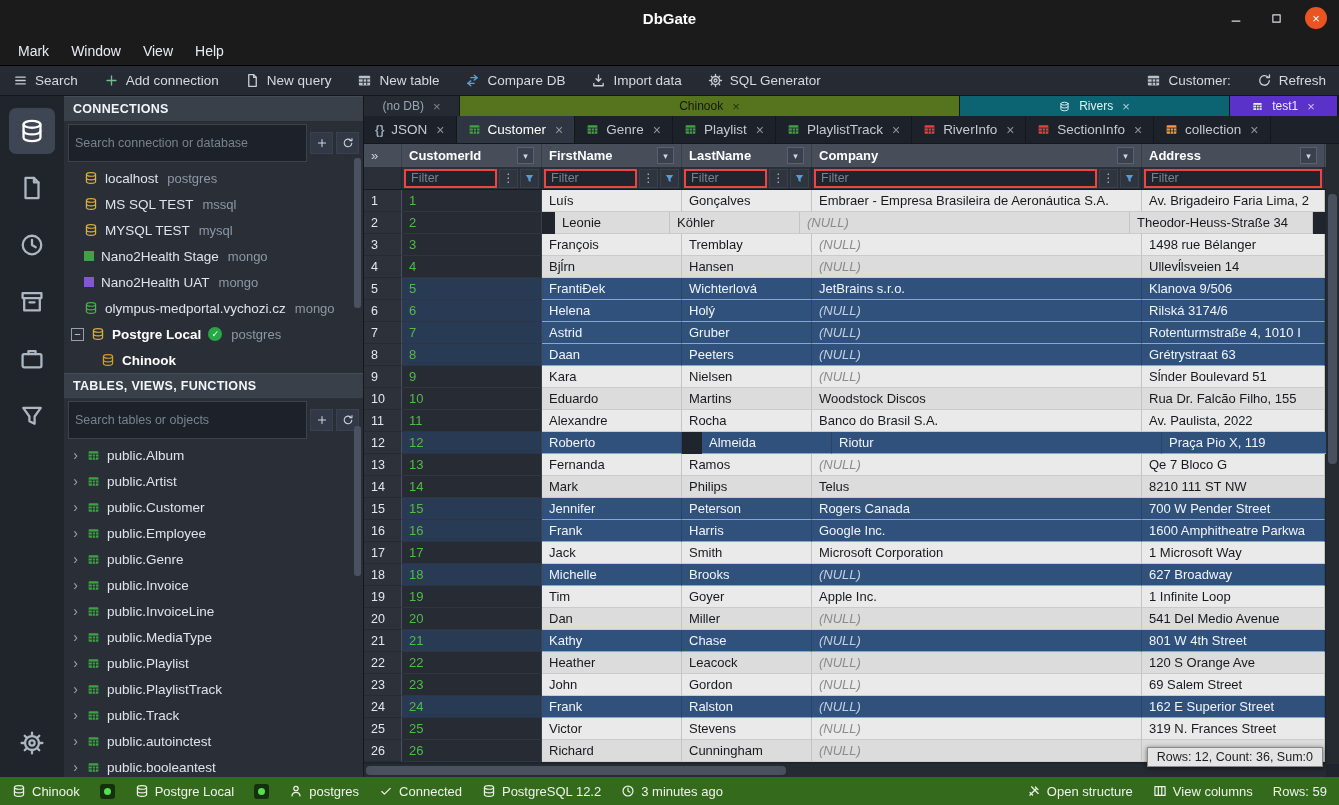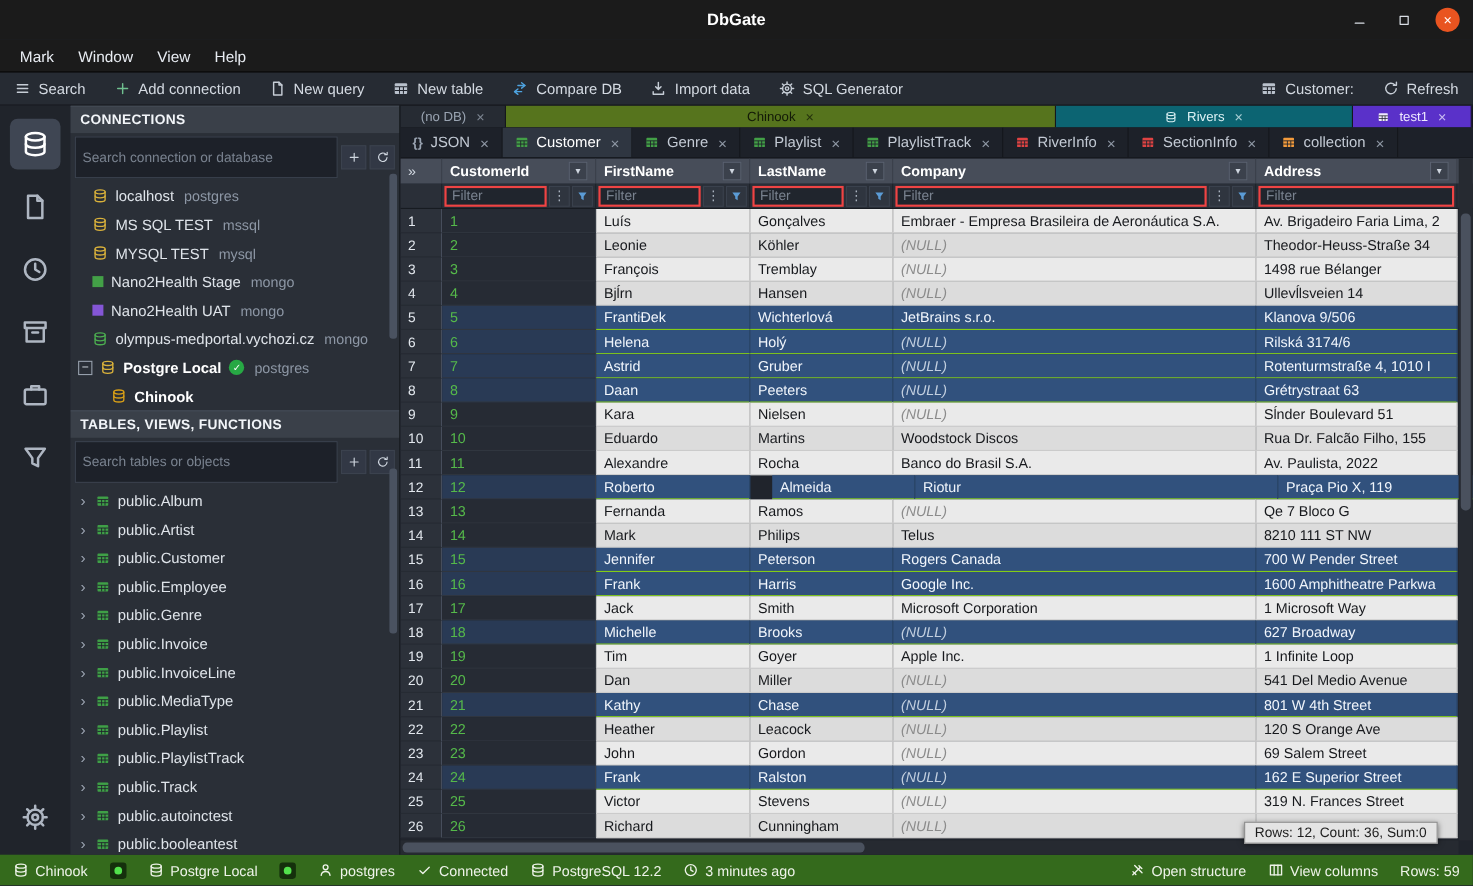--- a/index.html
+++ b/index.html
@@ -121,21 +121,21 @@
   .grow.marked .cell.data { background:#31517d; color:#f0f5fb; border-right:1px solid #2a4568; border-bottom:1px solid #84cc16; }
   .grow.marked .cell.id { background:#293a55; }
   .null { font-style:italic; color:#8b8b8b; }
   .grow.marked .null { color:#c2cfdf; }
 
   .hscroll { position:absolute; left:0; right:13px; bottom:0; height:13px; background:#262a31; }
   .hthumb { position:absolute; left:2px; top:2px; bottom:2px; width:420px; background:#4a515e; border-radius:4px; }
   .vscroll { position:absolute; top:0; bottom:13px; right:0; width:13px; background:#262a31; }
   .vthumb { position:absolute; left:2px; right:2px; top:50px; height:270px; background:#4a515e; border-radius:4px; }
 
-  .grid-tooltip { position:absolute; right:32px; bottom:10px; background:#e4e4e4; color:#1d1d1d;
+  .grid-tooltip { position:absolute; right:16px; bottom:10px; background:#e4e4e4; color:#1d1d1d;
     border:1px solid #8a8a8a; padding:2px 9px; font-size:12.5px; white-space:nowrap;
     box-shadow:0 1px 5px rgba(0,0,0,.55); }
 
   
   .statusbar { height:28px; background:#346a1c; flex:none; display:flex; align-items:center;
     padding:0 12px; gap:20px; font-size:13px; color:#eef3e9; }
   .sb-left, .sb-right { display:flex; align-items:center; gap:20px; }
   .sb-right { margin-left:auto; }
   .sb-item { display:flex; align-items:center; gap:6px; white-space:nowrap; }
   .dot-badge { width:15px; height:15px; border-radius:3px; background:#15300c;
@@ -789,21 +789,21 @@
             <div class="rn">1</div>
             <div class="cell id" style="width: 140px;">1</div>
             <div class="cell data" style="width: 140px;">Luís</div>
             <div class="cell data" style="width: 130px;">Gonçalves</div>
             <div class="cell data" style="width: 330px;">Embraer - Empresa Brasileira de Aeronáutica S.A.</div>
             <div class="cell data" style="width: 183px;">Av. Brigadeiro Faria Lima, 2</div>
           </div>
           <div class="grow even">
             <div class="rn">2</div>
             <div class="cell id" style="width: 140px;">2</div>
-            <div class="cell data" style="width: 140px;">Leonie</div>
+            <div class="cell data" style="width: 115px; margin-left: 13px;">Leonie</div>
             <div class="cell data" style="width: 130px;">Köhler</div>
             <div class="cell data" style="width: 330px;">
               <span class="null">(NULL)</span>
             </div>
             <div class="cell data" style="width: 183px;">Theodor-Heuss-Straße 34</div>
           </div>
           <div class="grow odd">
             <div class="rn">3</div>
             <div class="cell id" style="width: 140px;">3</div>
             <div class="cell data" style="width: 140px;">François</div>

